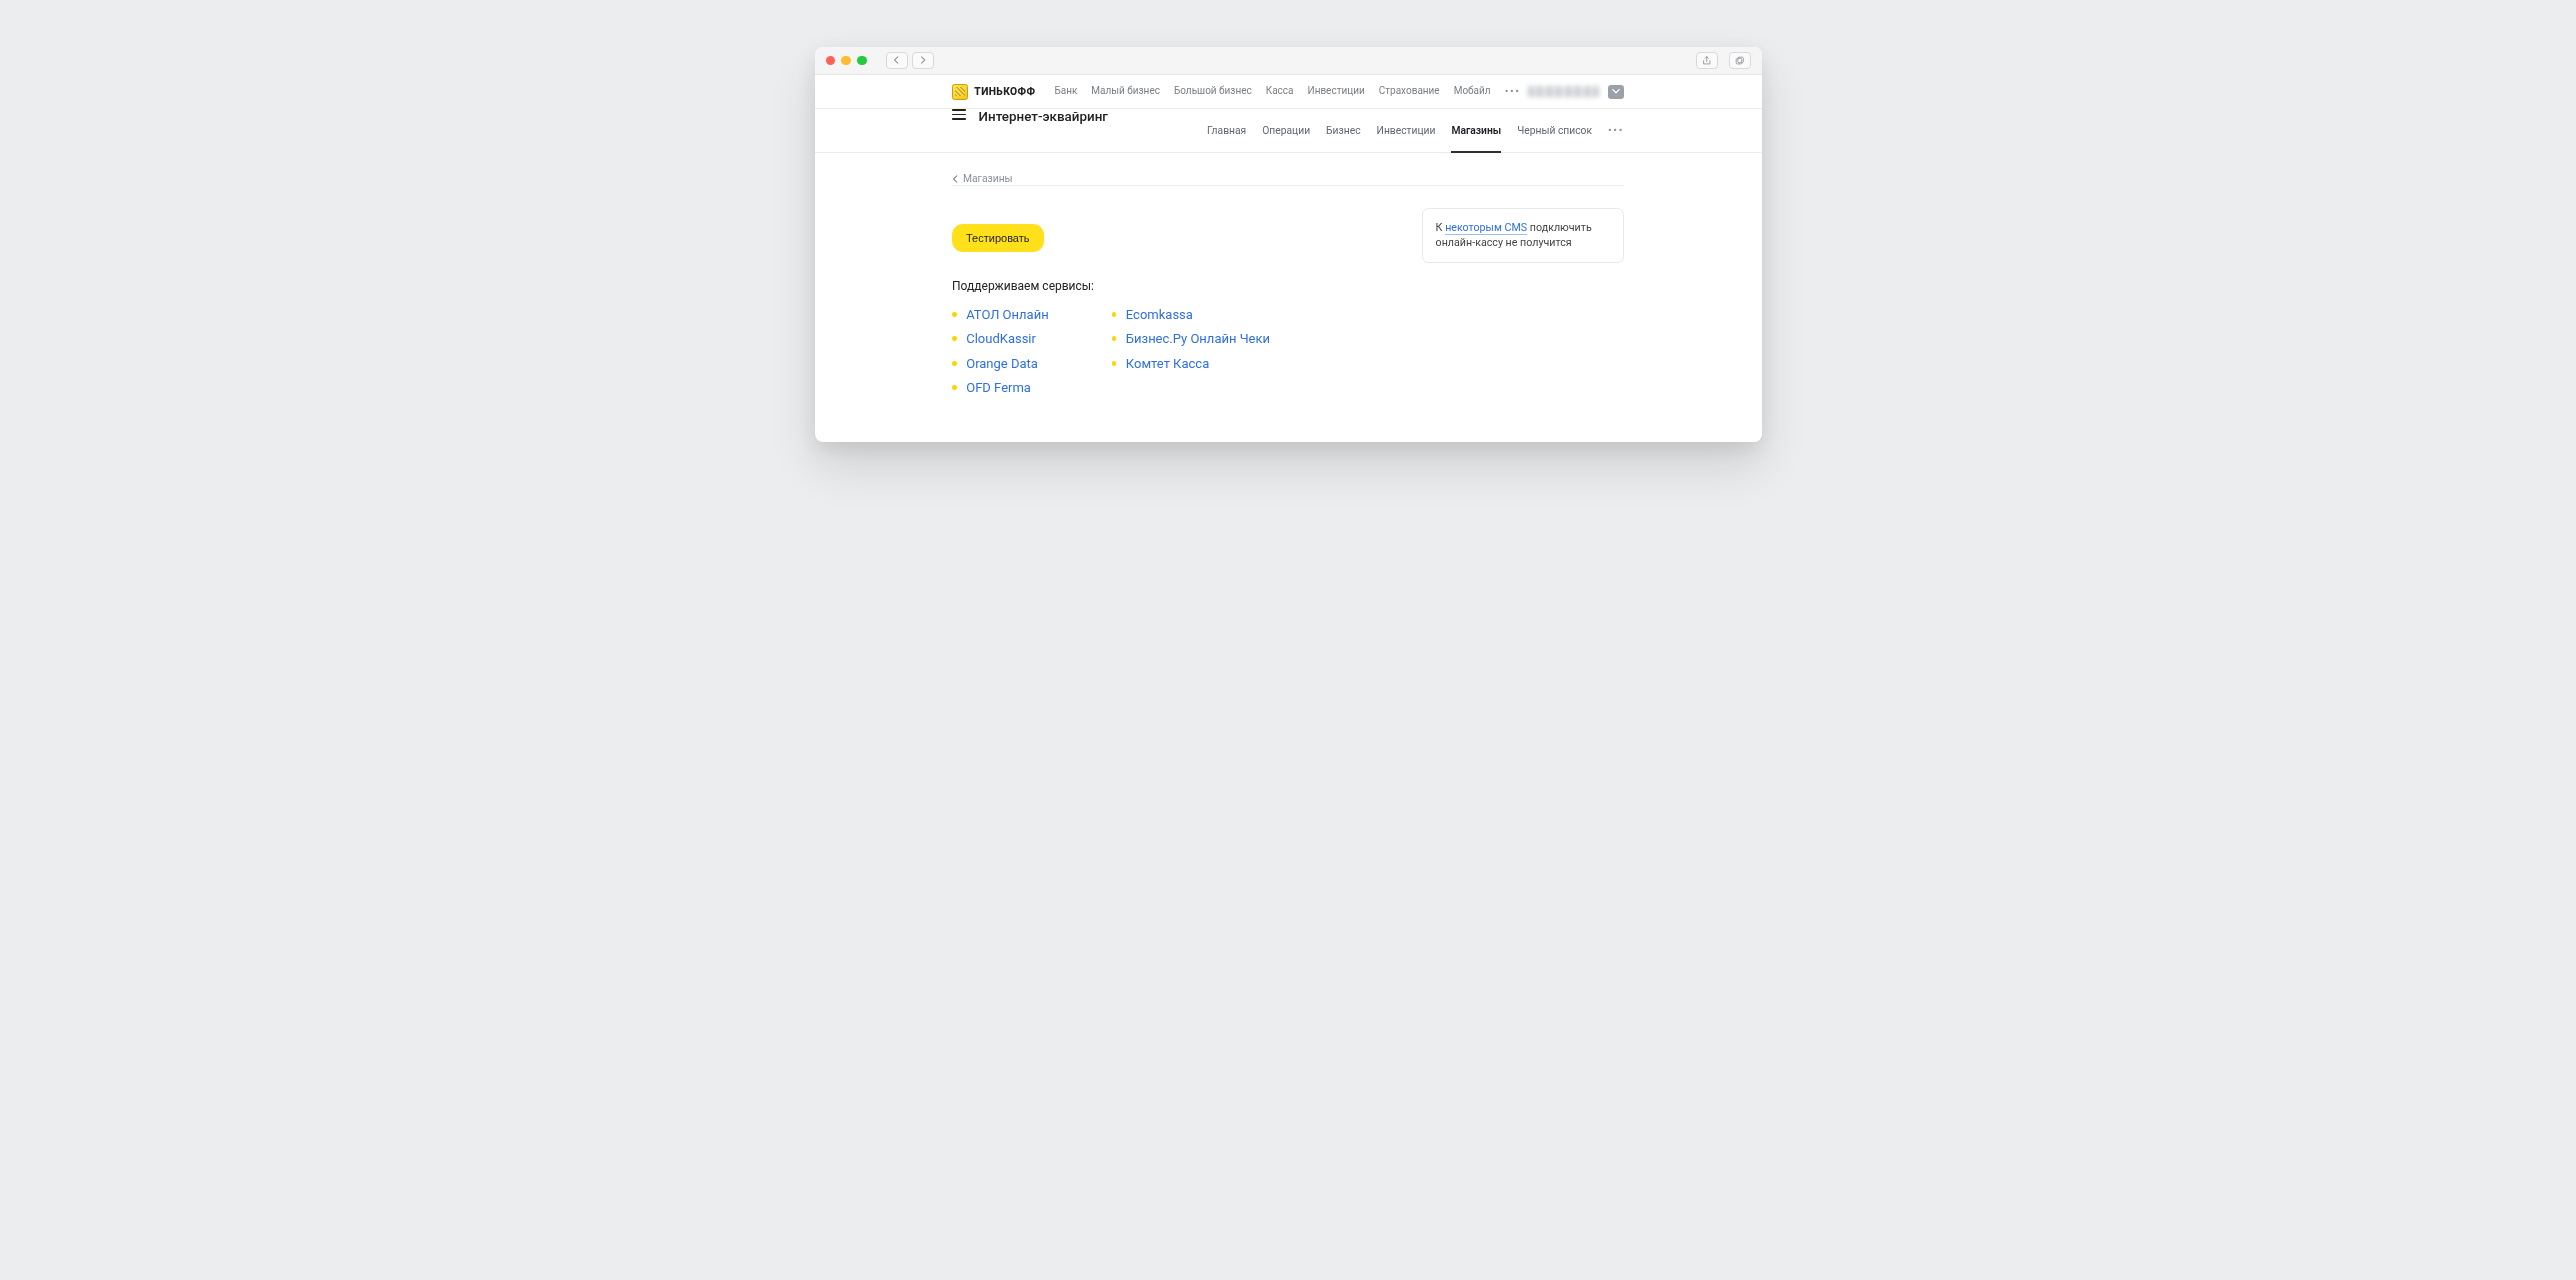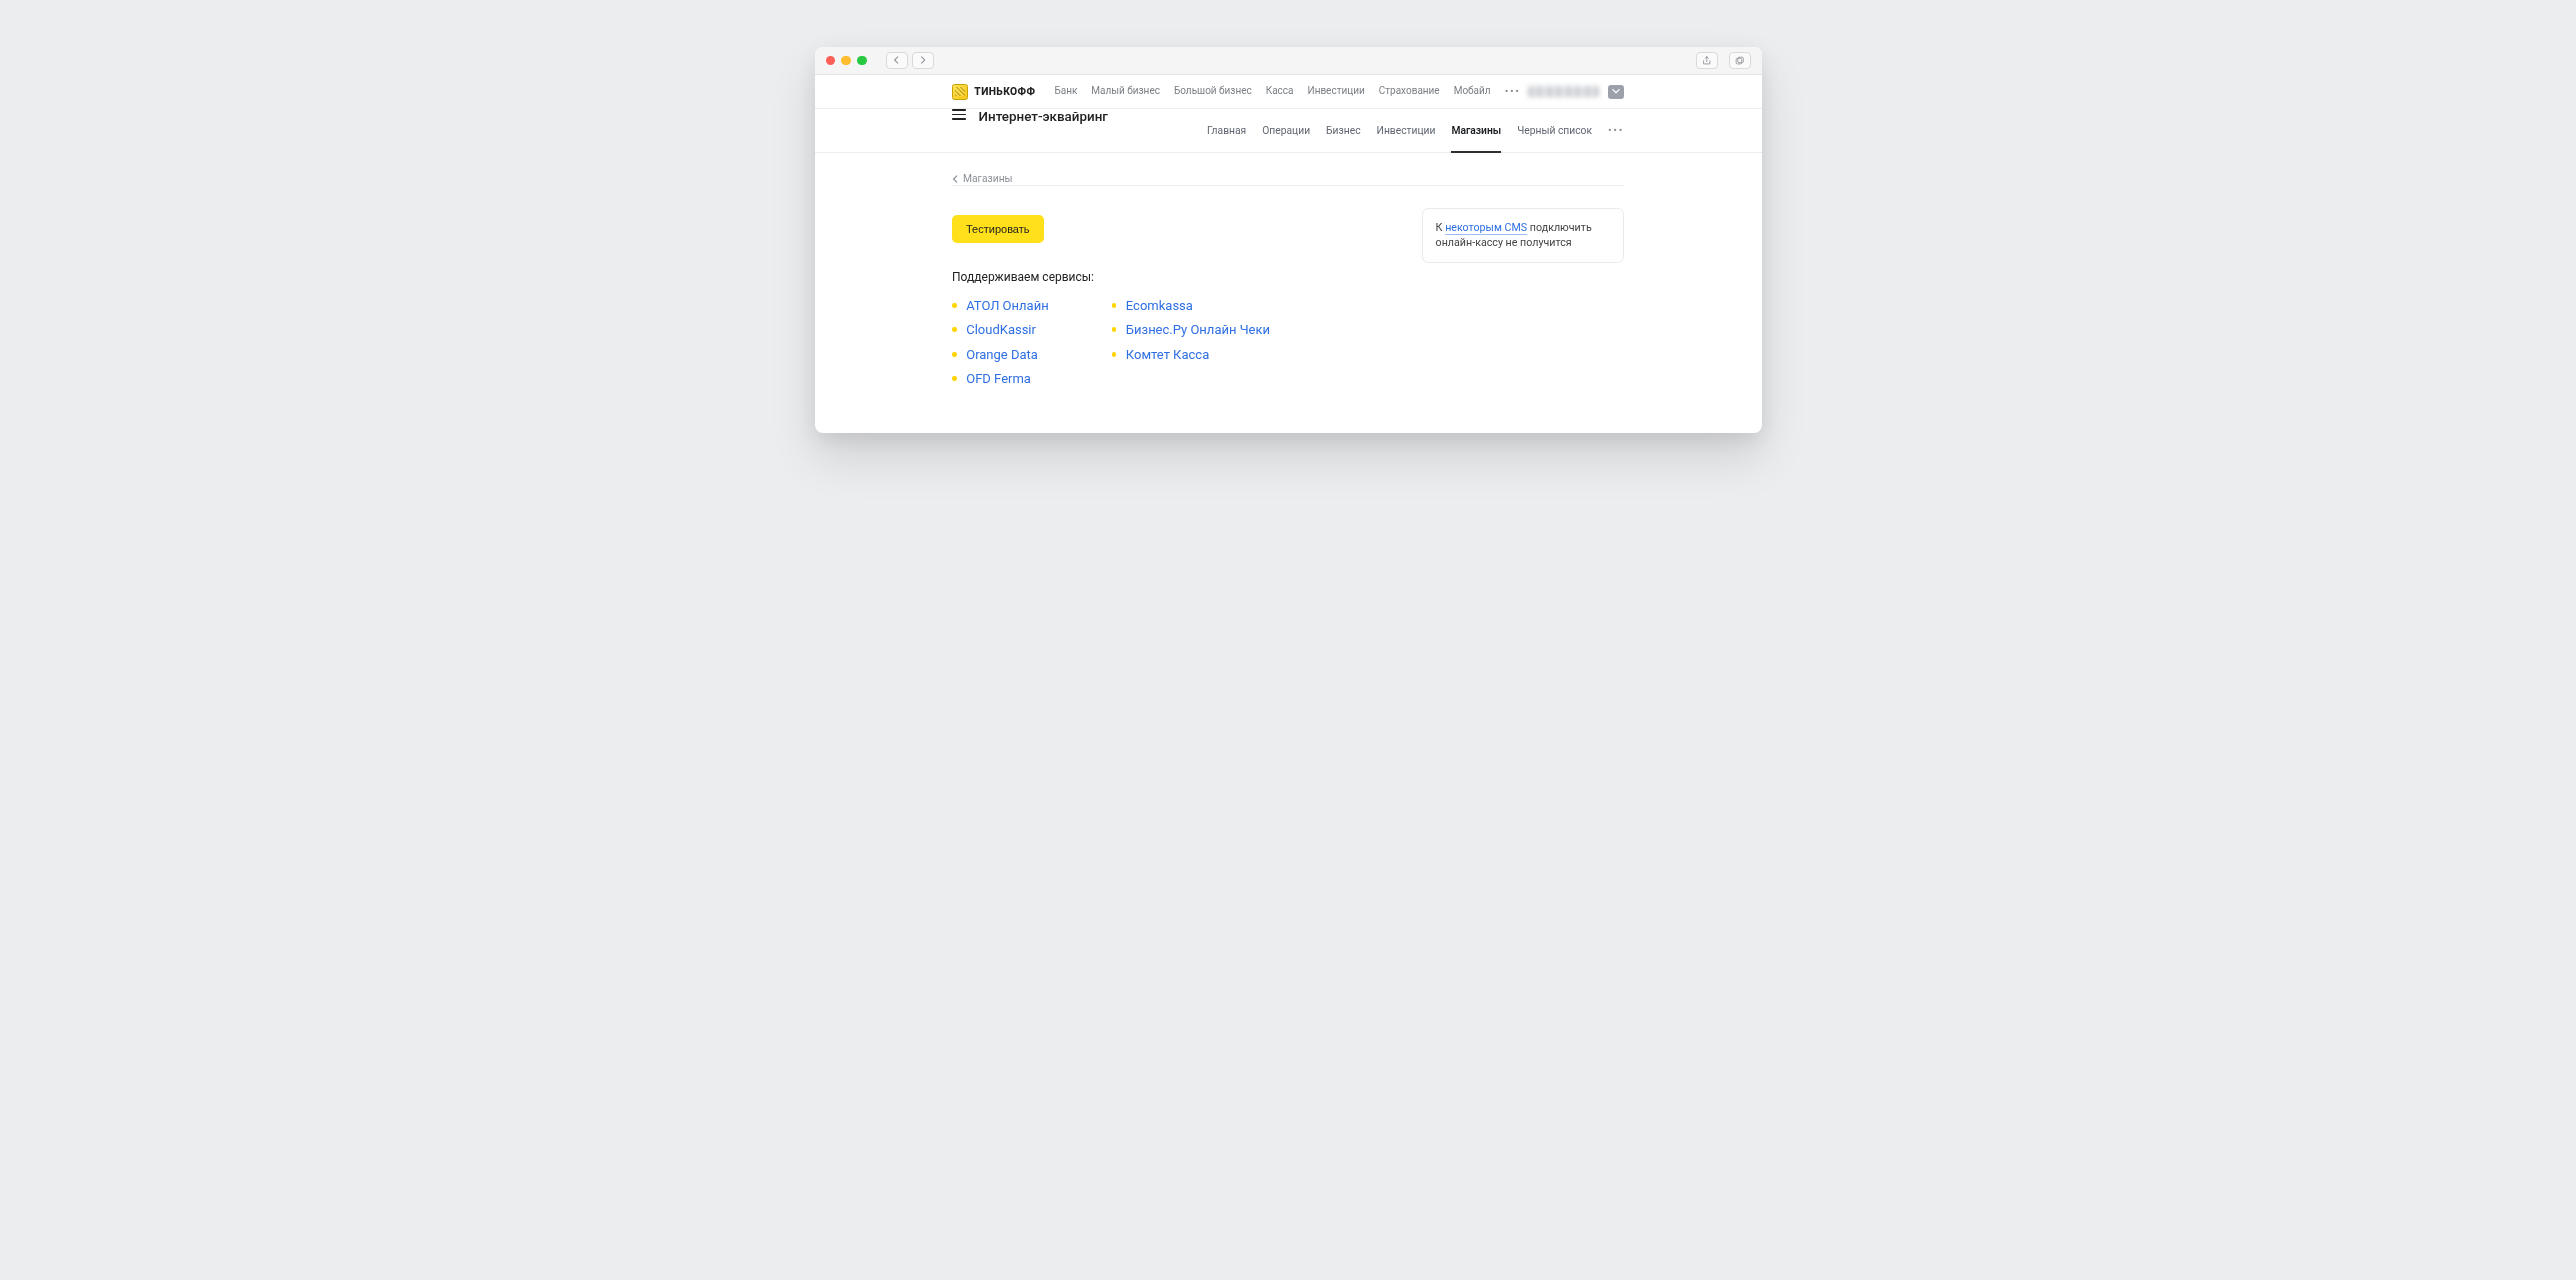--- a/index.html
+++ b/index.html
@@ -105,22 +105,22 @@
   .secondtabs { margin-left:auto; display:flex; gap:17.4px; font-size:10.3px; align-items:flex-end; height:24px; }
   .secondtabs .stab{ color:#6b7178; cursor:pointer; padding-bottom:6.3px; position:relative;}
   .secondtabs .stab.active{ color:#1a1d21; font-weight:600; }
   .secondtabs .stab.active::after{ content:""; position:absolute; left:0; right:0; bottom:0; height:1.6px; background:#2b2f33;}
   .hr { height:0.8px; background:#eceded; margin-top:0; }
 
   .content-row{ display:flex; gap:32px; margin-top:22px; align-items:flex-start;}
   .maincol { flex:1; max-width:442px; }
   .intro { font-size:12px; line-height:1.45; color:#222; }
   .primarybtn {
-    margin-top:7px; display:inline-block; background:#ffe01b; color:#222; font-size:11px;
-    padding:8px 14px; border-radius:5px; border:none; cursor:pointer; font-weight:500;
+    margin-top:16px; display:inline-block; background:#ffe01b; color:#222; font-size:11px;
+    padding:8px 14px; border-radius:11px; border:none; cursor:pointer; font-weight:500;
   }
   .servhdr{ margin-top:27px; font-size:12px; color:#222; }
   .servcols{ display:flex; gap:63px; margin-top:14px;}
   .servlist{ list-style:none; display:flex; flex-direction:column; gap:9.5px;}
   .servlist li{ display:flex; align-items:center; gap:9.5px; font-size:13px;}
   .servlist .bullet{ width:4.7px; height:4.7px; border-radius:50%; background:#ffd400; flex:0 0 auto;}
   .servlist a{ color:#2f6fe3; text-decoration:none; cursor:pointer;}
 
   .infobox{
     width:202px; border:0.8px solid #e7e9ec; border-radius:6.3px; padding:11px 12.6px; font-size:10.7px;

